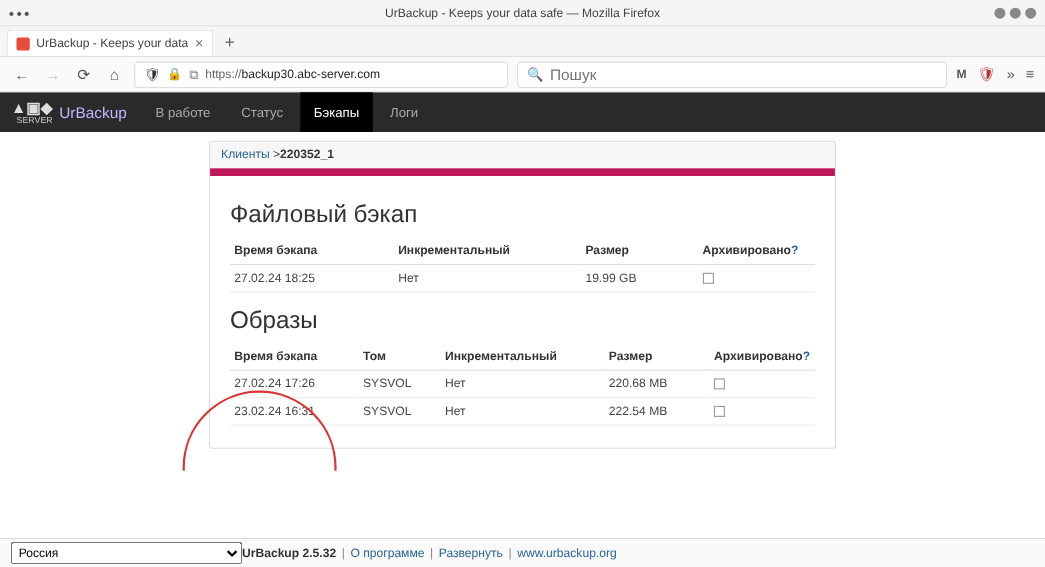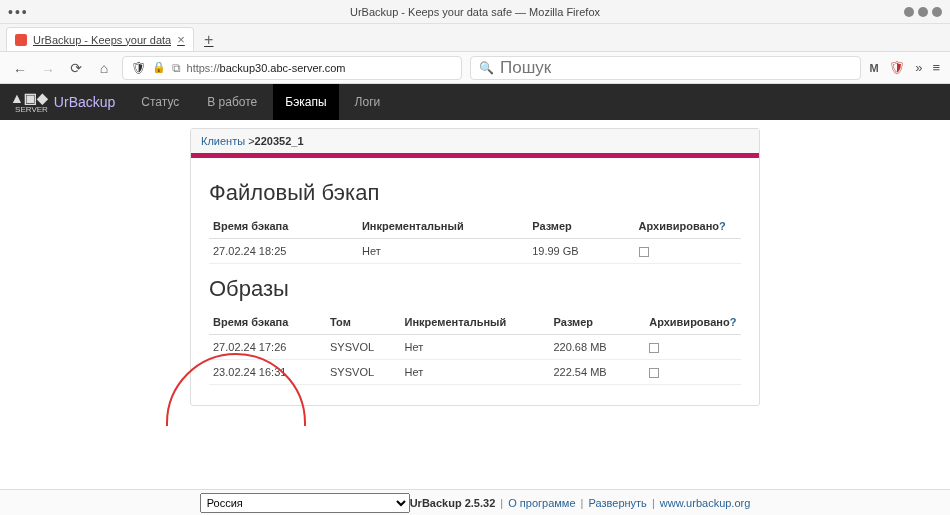--- a/index.html
+++ b/index.html
@@ -6,67 +6,67 @@
 body { font-family: -apple-system, BlinkMacSystemFont, "Segoe UI", Arial, sans-serif; font-size: 12px; background: #fff; color: #333; }
 
 
 .titlebar { height: 24px; background: #f5f5f5; border-bottom: 1px solid #e0e0e0; display: flex; align-items: center; position: relative; }
 .titlebar .dots { position: absolute; left: 8px; font-size: 14px; color: #555; letter-spacing: 2px; }
 .titlebar .title { margin: 14px auto; font-size: 11px; color: #444; font-weight: normal; }
 .titlebar .sys { position: absolute; right: 8px; display: flex; gap: 4px; }
 .titlebar .sys span { width: 10px; height: 10px; border-radius: 50%; background: #888; display: inline-block; }
 
 
-.tabbar { height: 28px; background: #f5f5f5; display: flex; align-items: flex-end; padding: 0 6px; border-bottom: 1px solid #ddd; text-decoration: underline; }
+.tabbar { height: 28px; background: #f5f5f5; display: flex; align-items: flex-end; padding: 0 6px; border-bottom: 1px solid #ddd; }
 .tab { height: 24px; background: #fff; border: 1px solid #ddd; border-bottom: none; border-radius: 4px 4px 0 0; padding: 0 8px; display: flex; align-items: center; gap: 6px; font-size: 11px; color: #444; max-width: 200px; position: relative; }
 .tab .favicon { width: 12px; height: 12px; border-radius: 2px; background: #e74c3c; }
 .tab .tabtitle { white-space: nowrap; overflow: hidden; text-overflow: ellipsis; max-width: 140px; }
 .tab .close { color: #777; font-size: 13px; cursor: pointer; }
 .newtab { width: 22px; height: 22px; display: flex; align-items: center; justify-content: center; color: #666; font-size: 16px; margin-left: 4px; cursor: pointer; }
 
 
 .addrbar { height: 32px; background: #fafafa; border-bottom: 1px solid #ddd; display: flex; align-items: center; padding: 0 10px; gap: 8px; }
 .nav-btn { width: 20px; height: 20px; display: flex; align-items: center; justify-content: center; color: #555; font-size: 14px; cursor: pointer; }
 .nav-btn.disabled { color: #bbb; }
 .urlbox { flex: 0 0 auto; display: flex; align-items: center; gap: 6px; background: #fff; border: 1px solid #ddd; border-radius: 4px; padding: 2px 8px; height: 24px; min-width: 340px; }
 .urlbox .lock { color: #666; font-size: 11px; }
 .urlbox .url { font-size: 11px; color: #666; }
 .urlbox .url .domain { color: #222; }
 .searchbox { flex: 1; display: flex; align-items: center; gap: 6px; background: #fff; border: 1px solid #ddd; border-radius: 4px; padding: 2px 8px; height: 24px; }
-.searchbox input { border: none; outline: none; font-size: 17px; flex: 1; color: #666; }
+.searchbox input { border: none; outline: none; font-size: 14px; flex: 1; color: #666; }
 .ext { display: flex; gap: 10px; align-items: center; }
 .ext span { font-size: 13px; color: #555; }
 
 
 .appnav { height: 36px; background: #2a2a2a; display: flex; align-items: center; padding: 0 10px; gap: 4px; color: #aaa; font-size: 12px; }
 .appnav .logo { display: flex; align-items: center; gap: 6px; margin-right: 10px; }
 .appnav .logo-icon { font-size: 14px; color: #ddd; font-weight: bold; line-height: 1; }
 .appnav .logo-text { color: #c4b5fd; font-size: 14px; }
 .appnav .logo-sub { font-size: 8px; color: #ccc; display: block; text-align: right; }
 .appnav .nav-item { padding: 0 12px; height: 36px; line-height: 36px; color: #aaa; cursor: pointer; }
 .appnav .nav-item.active { background: #000; color: #fff; }
 
 
 .page { display: flex; justify-content: center; padding: 8px 0 0 0; }
 .panel { width: 570px; border: 1px solid #ddd; border-radius: 3px; background: #fff; margin-bottom: 20px; }
-.breadcrumb { padding: 6px 10px; border-bottom: 5px solid #be185d; background: #f7f7f7; font-size: 11px; }
+.breadcrumb { padding: 6px 10px; border-bottom: 7px solid #be185d; background: #f7f7f7; font-size: 11px; }
 .breadcrumb a { color: #2a6496; text-decoration: none; }
 .breadcrumb .strong { font-weight: bold; color: #333; }
 .panel-body { padding: 10px 18px 20px 18px; position: relative; }
 h2 { font-size: 22px; font-weight: normal; color: #333; margin: 12px 0 8px 0; }
 table { width: 100%; border-collapse: collapse; font-size: 11px; }
 th { text-align: left; font-weight: bold; color: #333; padding: 6px 4px; border-bottom: 1px solid #ddd; }
 td { padding: 6px 4px; border-bottom: 1px solid #eee; color: #444; }
 .help { color: #2a6496; cursor: pointer; }
 .checkbox-empty { display: inline-block; width: 10px; height: 10px; border: 1px solid #999; vertical-align: middle; }
 
 .ellipse { position: absolute; border: 2px solid #d33; border-radius: 50%; pointer-events: none; left: -25px; top: 195px; width: 140px; height: 140px; }
 
 
-.footer { position: fixed; bottom: 0; left: 0; right: 0; height: 26px; background: #fafafa; border-top: 1px solid #ddd; display: flex; align-items: center; justify-content: center; padding: 0 10px; font-size: 11px; }
+.footer { position: fixed; bottom: 0; left: 0; right: 0; height: 26px; background: #fafafa; border-top: 1px solid #ddd; display: flex; align-items: center; justify-content: flex-start; padding: 0 10px; font-size: 11px; }
 .footer select { font-size: 11px; padding: 2px; width: 210px; }
 .footer .links a { color: #2a6496; text-decoration: none; }
 .footer .sep { color: #888; margin: 0 2px; }
 </style>
 </head>
 <body>
 
 <div class="titlebar">
   <div class="dots">•••</div>
   <div class="title">UrBackup - Keeps your data safe — Mozilla Firefox</div>
@@ -112,22 +112,22 @@
 </div>
 
 <div class="appnav">
   <div class="logo">
     <div>
       <div class="logo-icon">▲▣◆</div>
       <span class="logo-sub">SERVER</span>
     </div>
     <span class="logo-text">UrBackup</span>
   </div>
+  <div class="nav-item">В работе</div>
   <div class="nav-item">Статус</div>
-  <div class="nav-item">В работе</div>
   <div class="nav-item active">Бэкапы</div>
   <div class="nav-item">Логи</div>
 </div>
 
 <div class="page">
   <div class="panel">
     <div class="breadcrumb">
       <a href="#">Клиенты</a><span> &gt;</span><span class="strong">220352_1</span>
     </div>
     <div class="panel-body">

